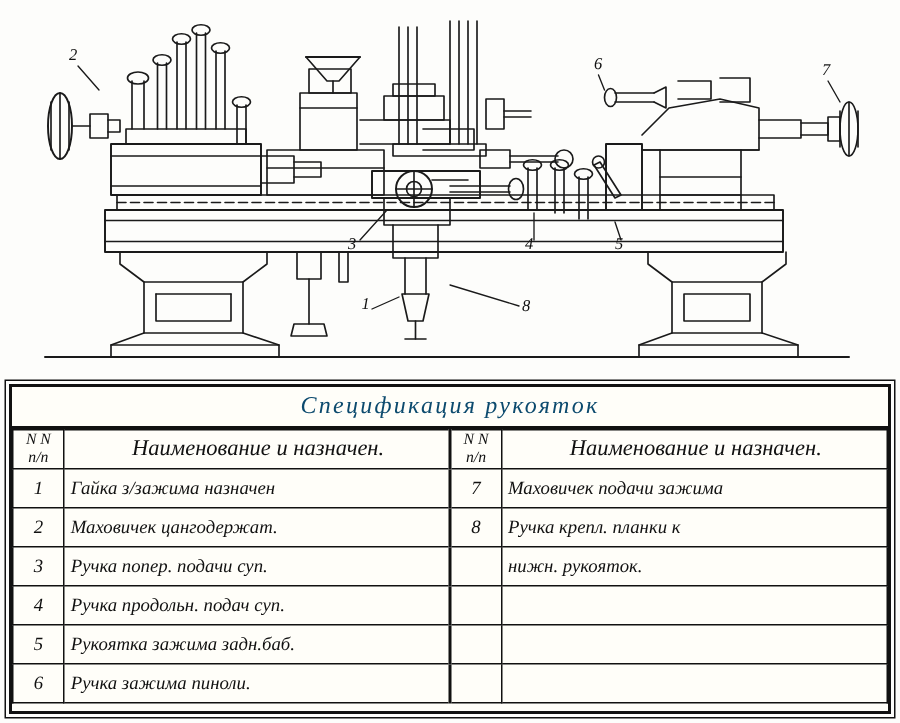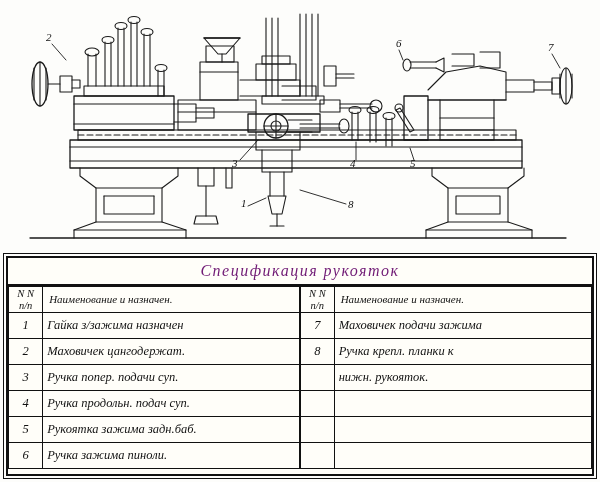--- a/index.html
+++ b/index.html
@@ -53,21 +53,21 @@
     display: flex;
     align-items: center;
     justify-content: center;
     box-sizing: border-box;
   }
   #spec-title span {
     font-family: "Liberation Serif", serif;
     font-style: italic;
     font-size: 16px;
     letter-spacing: 1.5px;
-    color: #701a75;
+    color: #0c4a6e;
   }
   table.spec-table {
     width: 100%;
     border-collapse: collapse;
     table-layout: fixed;
   }
   table.spec-table col.c-num { width: 34px; }
   table.spec-table col.c-name { width: 256px; }
   table.spec-table th,
   table.spec-table td {
@@ -83,22 +83,22 @@
     overflow: hidden;
     white-space: nowrap;
   }
   table.spec-table th {
     font-weight: normal;
     text-align: center;
     font-size: 10.5px;
     line-height: 1.05;
   }
   table.spec-table th.h-name {
-    text-align: left;
-    font-size: 11px;
+    text-align: center;
+    font-size: 15px;
     padding-left: 6px;
   }
   table.spec-table td.num {
     text-align: center;
   }
   .th-two-line {
     display: block;
   }
   .th-two-line i {
     display: block;

